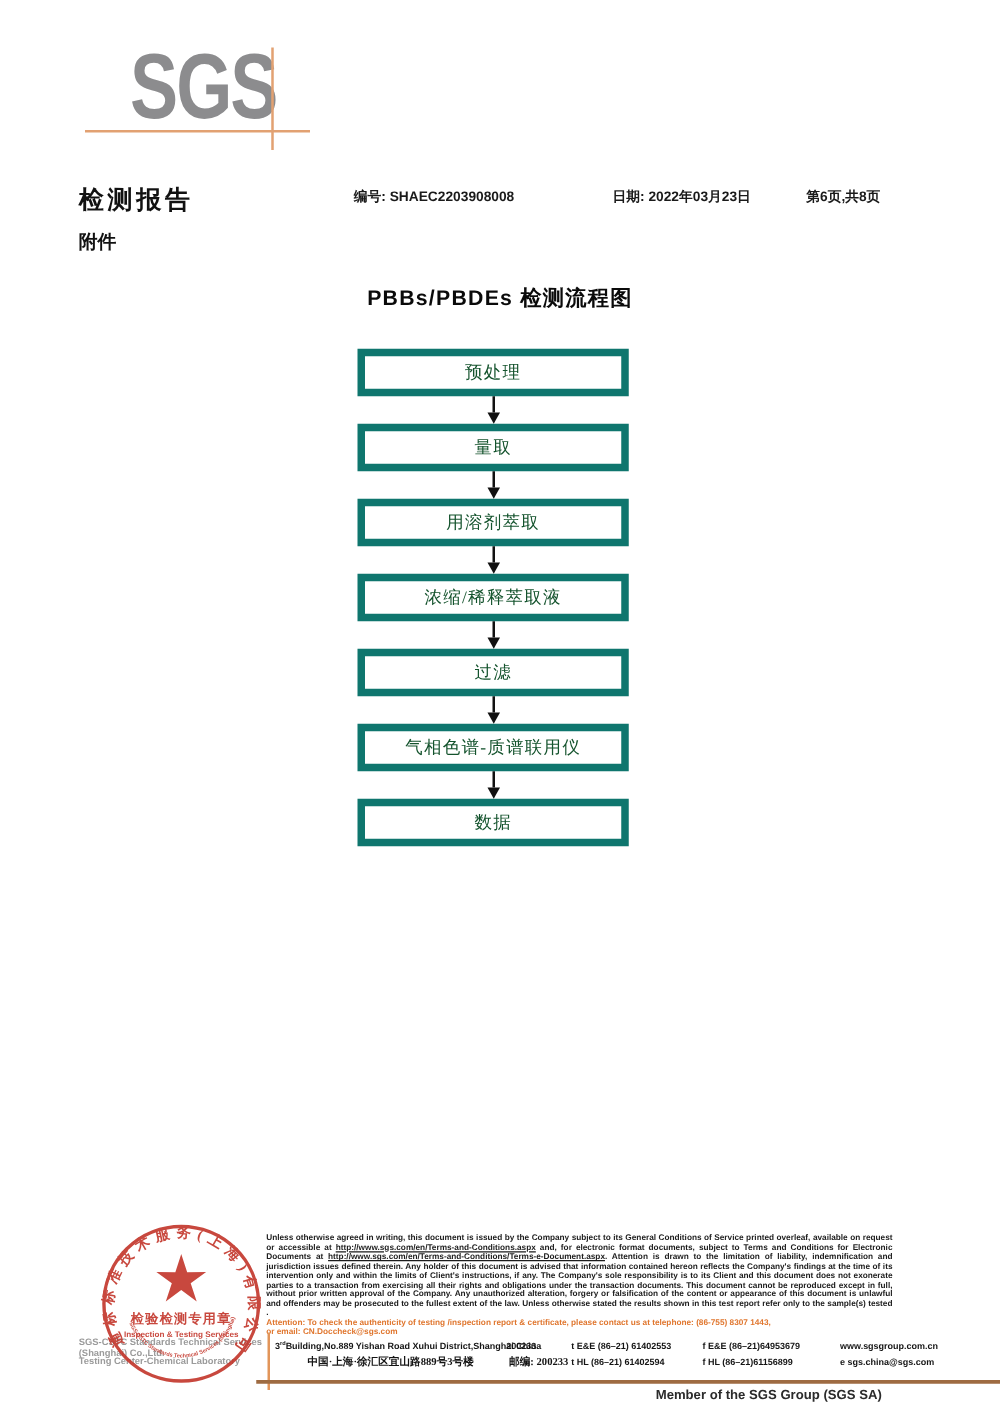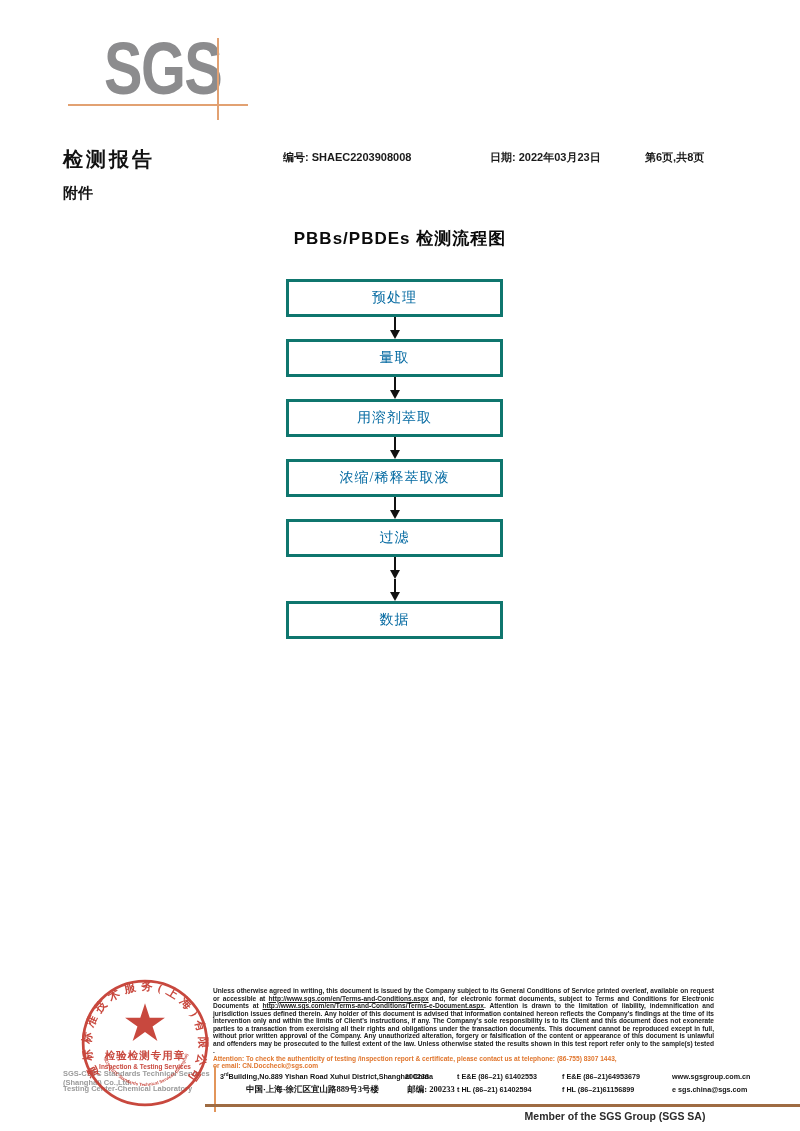--- a/index.html
+++ b/index.html
@@ -30,24 +30,24 @@
   .meta-number { left:283px; }
   .meta-date { left:490px; }
   .meta-page { left:645px; }
   
   .chart-title {
     position:absolute; left:0; top:217px; width:800px; text-align:center;
     font-size:17px; font-weight:bold; color:#0a0a0a; letter-spacing:1px;margin-top:10px;
   }
   .flow { position:absolute; left:286px; top:279px; width:217px; }
   .flow-box {
-    height:38px; border:3px solid #0f766e; background:#fff;
+    height:38px; border:6px solid #0f766e; background:#fff;
     display:flex; align-items:center; justify-content:center;
     font-family:"Liberation Serif","DejaVu Serif",serif;
-    font-size:14px; color:#0369a1; letter-spacing:1px;
+    font-size:14px; color:#14532d; letter-spacing:1px;
   }
   .flow-arrow { height:22px; display:flex; flex-direction:column; align-items:center; }
   .flow-arrow .shaft { width:2px; flex:1 1 auto; background:#111; }
   .flow-arrow .head {
     width:0; height:0; border-left:5px solid transparent;
     border-right:5px solid transparent; border-top:9px solid #111;
   }
   
   .gray-company { position:absolute; left:63px; width:170px; font-size:7.5px; color:#9b9b9b; font-weight:bold; line-height:9px; }
   .gray-company.l1 { top:1069px; }
@@ -117,20 +117,21 @@
     <div class="flow-box">浓缩/稀释萃取液</div>
     <div class="flow-arrow">
         <div class="shaft"></div>
         <div class="head"></div>
       </div>
     <div class="flow-box">过滤</div>
     <div class="flow-arrow">
         <div class="shaft"></div>
         <div class="head"></div>
       </div>
+    <div class="flow-box">气相色谱-质谱联用仪</div>
     <div class="flow-arrow">
         <div class="shaft"></div>
         <div class="head"></div>
       </div>
     <div class="flow-box">数据</div>
   </div>
 
   <div class="gray-company l1">SGS-CSTC Standards Technical Services (Shanghai) Co.,Ltd.</div>
   <div class="gray-company l2">Testing Center-Chemical Laboratory</div>
 

